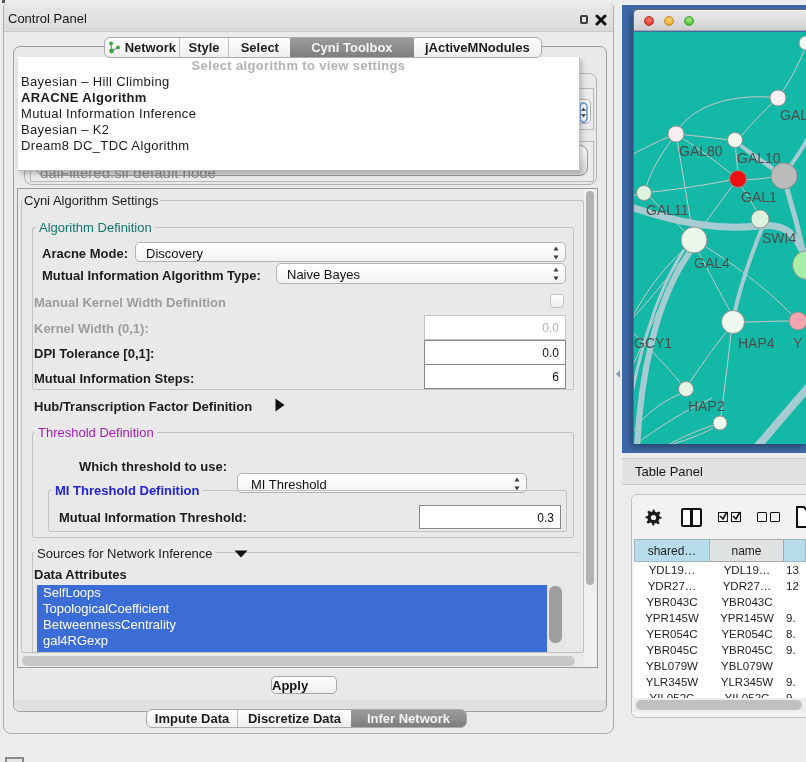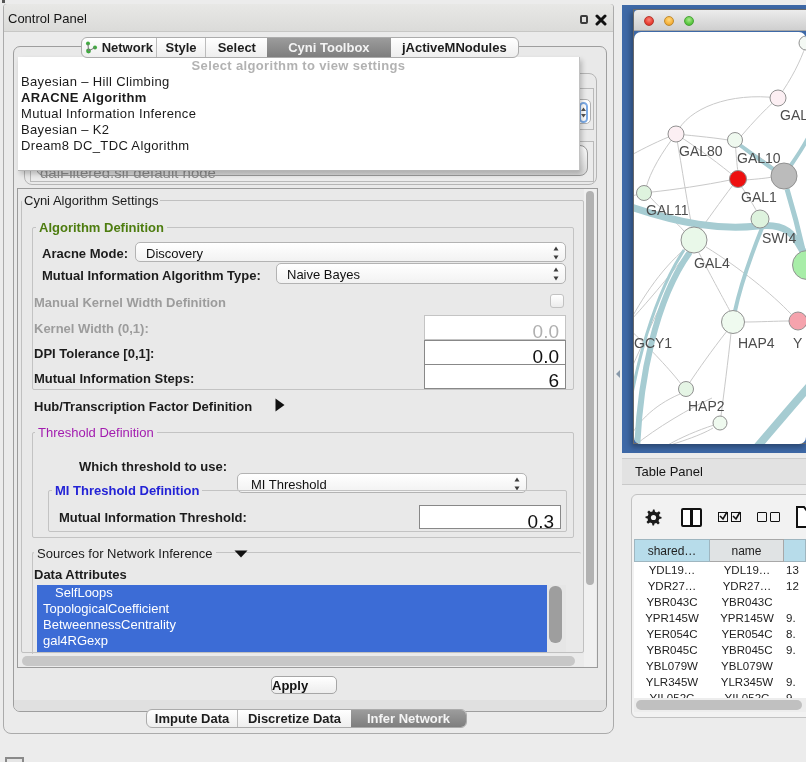--- a/index.html
+++ b/index.html
@@ -4,21 +4,21 @@
 <style>
 * { margin:0; padding:0; box-sizing:border-box; }
 html,body { width:806px; height:762px; overflow:hidden; }
 body { background:#ececec; font-family:"Liberation Sans",sans-serif; position:relative; }
 .abs { position:absolute; }
 .lbl { font-size:13px; color:#1c1c1c; font-weight:bold; white-space:nowrap; }
 .glbl { font-size:13px; color:#9c9c9c; font-weight:bold; white-space:nowrap; }
 .combo { position:absolute; background:linear-gradient(#ffffff,#f2f2f2); border:1px solid #b3b3b3; border-radius:5px; font-size:13px; color:#111; }
 .combo .tx { position:absolute; left:10px; top:3px; }
 .steppers { position:absolute; right:5px; top:0; bottom:0; width:8px; }
-.fld { position:absolute; background:#fff; border:1px solid #888; font-size:19px; color:#111; text-align:center; }
+.fld { position:absolute; background:#fff; border:1px solid #888; font-size:12px; color:#111; text-align:center; }
 .fld .tx { position:absolute; right:6px; top:3px; }
 .grp { position:absolute; border:1px solid #c3c3c3; border-radius:2px; }
 .grplbl { position:absolute; background:#e9e9e9; padding:0 3px; font-size:13px; white-space:nowrap; }
 </style>
 </head>
 <body>
 
 <div class="abs" style="left:3px; top:4px; width:611px; height:730px; background:#ebebeb; border:1px solid #ababab; border-radius:3px 3px 8px 8px;"></div>
 
 <div class="abs" style="left:4px; top:4px; width:609px; height:28px; background:linear-gradient(#e8e8e6,#dbdbd9); border-bottom:1px solid #c7c7c5; border-radius:3px 3px 0 0;"></div>
@@ -49,21 +49,21 @@
 
 <div class="abs" style="left:18px; top:57px; width:562px; height:114px; background:#ffffff; border-right:1px solid #c2c2c2; border-bottom:1px solid #b5b5b5; box-shadow:2px 3px 5px rgba(0,0,0,0.22); font-size:13px; letter-spacing:0.35px; color:#1a1a1a;">
   <div style="text-align:center; color:#b2b2b2; font-weight:bold; height:17px; line-height:17px;">Select algorithm to view settings</div>
   <div style="height:16px; line-height:16px; padding-left:3px;">Bayesian – Hill Climbing</div>
   <div style="height:16px; line-height:16px; padding-left:3px; font-weight:bold;">ARACNE Algorithm</div>
   <div style="height:16px; line-height:16px; padding-left:3px;">Mutual Information Inference</div>
   <div style="height:16px; line-height:16px; padding-left:3px;">Bayesian – K2</div>
   <div style="height:16px; line-height:16px; padding-left:3px;">Dream8 DC_TDC Algorithm</div>
 </div>
 
-<div class="abs" style="left:81px; top:37px; width:438px; height:21px; border:1px solid #acacac; border-radius:6px; background:linear-gradient(#ffffff,#eeeeee); display:flex; font-size:13px; font-weight:bold; color:#1d1d1d; overflow:hidden;">
+<div class="abs" style="left:104px; top:37px; width:438px; height:21px; border:1px solid #acacac; border-radius:6px; background:linear-gradient(#ffffff,#eeeeee); display:flex; font-size:13px; font-weight:bold; color:#1d1d1d; overflow:hidden;">
   <div style="width:75px; display:flex; align-items:center; justify-content:center; border-right:1px solid #bcbcbc;">
     <svg width="13" height="13" viewBox="0 0 13 13" style="margin-right:4px;">
         <circle cx="3" cy="2.5" r="2" fill="#3faa3f"></circle>
         <circle cx="3.5" cy="10" r="2.4" fill="#3faa3f"></circle>
         <circle cx="10" cy="6.5" r="2" fill="#3faa3f"></circle>
         <path d="M3 3 L3.5 10 M3.5 10 L10 6.5" stroke="#777" stroke-width="1" fill="none"></path>
       </svg>
     Network
   </div>
   <div style="width:50px; display:flex; align-items:center; justify-content:center; border-right:1px solid #bcbcbc;">Style</div>
@@ -71,21 +71,21 @@
   <div style="width:124px; display:flex; align-items:center; justify-content:center; background:linear-gradient(#9c9c9c,#7e7e7e); color:#f4f4f4;">Cyni Toolbox</div>
   <div style="width:128px; display:flex; align-items:center; justify-content:center;">jActiveMNodules</div>
 </div>
 
 <div class="abs" style="left:17px; top:188px; width:581px; height:480px; background:#e9e9e9; border:1px solid #9b9b9b;"></div>
 
 <div class="grp" style="left:21px; top:200px; width:563px; height:453px; border-color:#c0c0c0;"></div>
 <div class="grplbl" style="left:22px; top:193px; color:#1c1c1c; padding:0 2px;">Cyni Algorithm Settings</div>
 
 <div class="grp" style="left:32px; top:227px; width:542px; height:163px;"></div>
-<div class="grplbl" style="left:36px; top:220px; color:#4d7c0f; font-weight:bold;text-align:center;">Algorithm Definition</div>
+<div class="grplbl" style="left:36px; top:220px; color:#0f766e; font-weight:normal;text-align:center;">Algorithm Definition</div>
 
 <div class="lbl abs" style="left:42px; top:246px;">Aracne Mode:</div>
 <div class="combo" style="left:135px; top:242px; width:431px; height:20px;">
     <span class="tx">Discovery</span>
     <svg class="steppers" width="8" height="16" viewBox="0 0 8 16" style="top:2px;">
       <path d="M4 1.5 L6.5 5.5 L1.5 5.5 Z" fill="#3c3c3c"></path>
       <path d="M4 14.5 L6.5 10.5 L1.5 10.5 Z" fill="#3c3c3c"></path>
     </svg>
   </div>
 <div class="lbl abs" style="left:42px; top:268px;">Mutual Information Algorithm Type:</div>
@@ -140,21 +140,21 @@
   </div>
 
 <div class="grp" style="left:32px; top:552px; width:549px; height:113px; border-bottom:none; border-right:none;"></div>
 <div class="grplbl" style="left:34px; top:546px; color:#1c1c1c;">Sources for Network Inference</div>
 <svg class="abs" style="left:234px; top:550px;" width="14" height="8" viewBox="0 0 14 8">
     <path d="M0.5 0.5 L13.5 0.5 L7 7.5 Z" fill="#111"></path>
   </svg>
 <div class="lbl abs" style="left:34px; top:567px;">Data Attributes</div>
 
 <div class="abs" style="left:37px; top:585px; width:510px; height:67px; background:#3c6cd6; color:#ffffff; font-size:13px;">
-  <div style="height:16px; line-height:16px; padding-left:18px;">SelfLoops</div>
+  <div style="height:16px; line-height:16px; padding-left:6px;">SelfLoops</div>
   <div style="height:16px; line-height:16px; padding-left:6px;">TopologicalCoefficient</div>
   <div style="height:16px; line-height:16px; padding-left:6px;">BetweennessCentrality</div>
   <div style="height:16px; line-height:16px; padding-left:6px;">gal4RGexp</div>
 </div>
 <div class="abs" style="left:547px; top:585px; width:19px; height:67px; background:#e6e6e6;"></div>
 <div class="abs" style="left:549px; top:586px; width:13px; height:57px; background:#9e9e9e; border-radius:6px;"></div>
 
 <div class="abs" style="left:584px; top:189px; width:12px; height:478px; background:#f0f0f0;"></div>
 <div class="abs" style="left:586px; top:191px; width:8px; height:394px; background:#b2b2b2; border-radius:4px;"></div>
 <div class="abs" style="left:18px; top:654px; width:566px; height:13px; background:#ebebeb;"></div>
@@ -175,21 +175,21 @@
 <svg class="abs" style="left:615px; top:370px;" width="6" height="8" viewBox="0 0 6 8">
     <path d="M5 0 L1 4 L5 8 Z" fill="#8899aa"></path>
   </svg>
 
 <div class="abs" style="left:633px; top:9px; width:173px; height:435px; border:1px solid #6a6a6a; border-right:none; box-shadow:-2px 3px 6px rgba(0,0,0,0.35);"></div>
 <div class="abs" style="left:634px; top:10px; width:172px; height:21px; background:linear-gradient(#ececec,#cfcfcf); border-bottom:1px solid #a6a6a6; border-radius:4px 0 0 0;"></div>
 <div class="abs" style="left:644px; top:16px; width:10px; height:10px; border-radius:50%; background:radial-gradient(circle at 50% 35%, #f98379, #ea3f34 60%, #c62a20); border:0.5px solid #b5362c;"></div>
 <div class="abs" style="left:664px; top:16px; width:10px; height:10px; border-radius:50%; background:radial-gradient(circle at 50% 35%, #ffd97e, #f7b33e 60%, #d3912a); border:0.5px solid #c08b2d;"></div>
 <div class="abs" style="left:684px; top:16px; width:10px; height:10px; border-radius:50%; background:radial-gradient(circle at 50% 35%, #abe98d, #5cc943 60%, #3da52c); border:0.5px solid #49a338;"></div>
 
-<div class="abs" style="left:634px; top:32px; width:172px; height:412px; background:#ffffff; overflow:hidden;border-radius:7px;">
+<div class="abs" style="left:634px; top:32px; width:172px; height:412px; background:#14b8a6; overflow:hidden;">
 <svg width="172" height="412" viewBox="634 32 172 412">
   <g fill="none" stroke="#c9c9c9" stroke-width="1">
     <path d="M676 134 C 688 108, 730 92, 778 98"></path>
     <path d="M778 98 C 792 78, 800 62, 806 45"></path>
     <path d="M778 98 C 762 112, 748 128, 737 141"></path>
     <path d="M676 134 C 696 136, 718 138, 734 141"></path>
     <path d="M676 134 C 698 148, 722 166, 735 177"></path>
     <path d="M676 134 C 682 168, 688 208, 693 232"></path>
     <path d="M676 134 C 662 152, 650 172, 646 188"></path>
     <path d="M676 134 C 640 148, 622 162, 600 170"></path>

